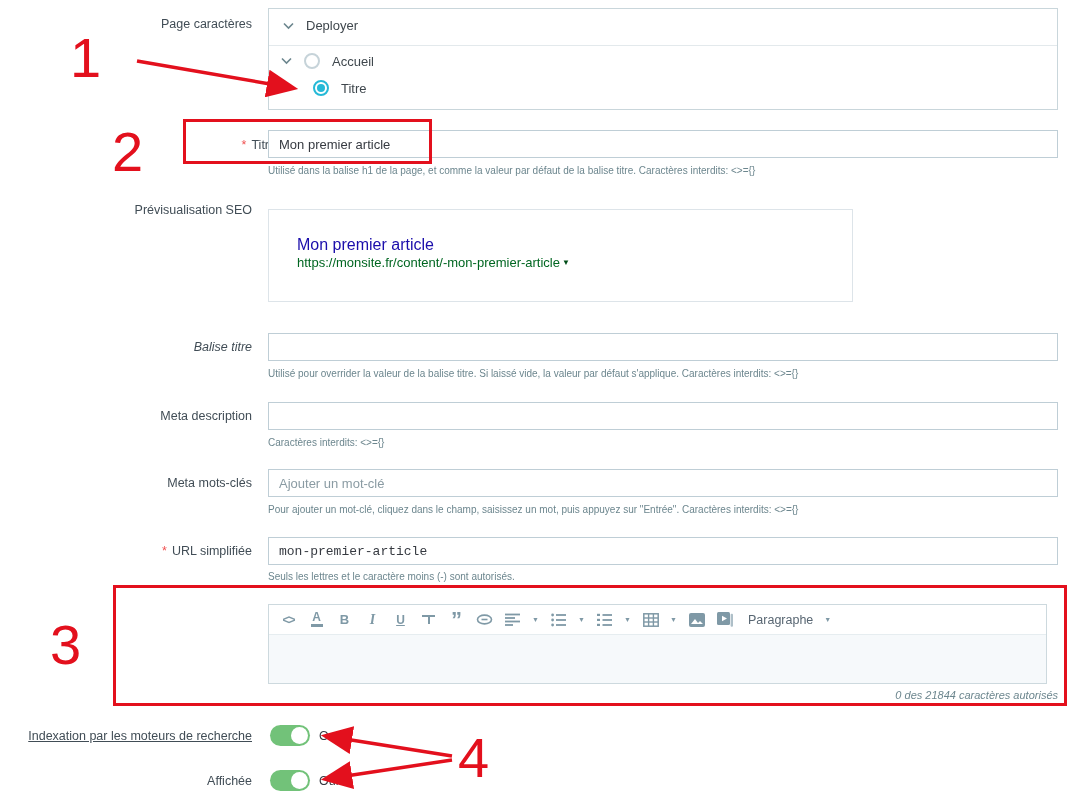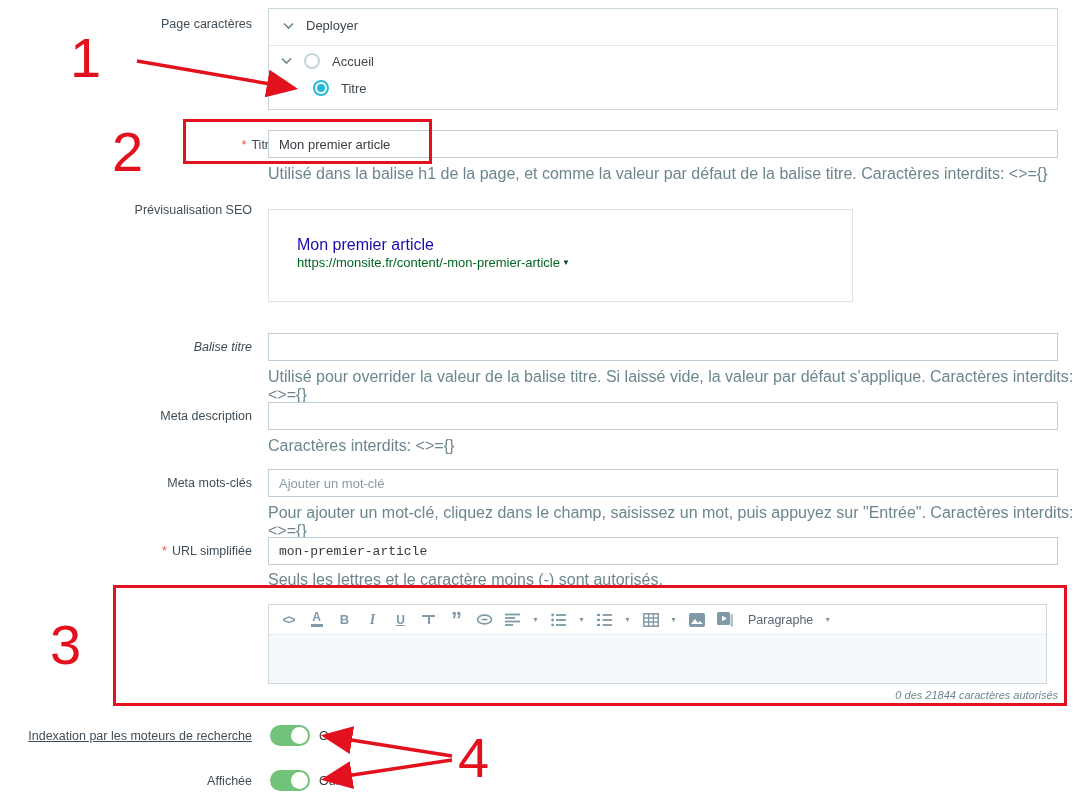--- a/index.html
+++ b/index.html
@@ -5,21 +5,21 @@
   html,body{margin:0;padding:0;background:#fff;}
   body{font-family:"Liberation Sans",sans-serif;color:#363a41;}
   .canvas{position:relative;width:1075px;height:794px;background:#fff;overflow:hidden;}
 
   
   .flabel{position:absolute;left:0;width:252px;text-align:right;font-size:12.5px;color:#414d56;}
   .req{color:#f05050;margin-right:5px;}
   .tinput{position:absolute;left:268px;width:790px;height:28px;border:1px solid #bfced6;background:#fff;
           font-family:"Liberation Sans",sans-serif;font-size:13px;color:#363a41;padding:0 10px;box-sizing:border-box;outline:none;}
   .tinput::placeholder{color:#8a9ba3;}
-  .help{position:absolute;left:268px;font-size:16px;color:#6c868e;}
+  .help{position:absolute;left:268px;font-size:10px;color:#6c868e;}
 
   
   .treebox{position:absolute;left:268px;top:8px;width:790px;height:102px;border:1px solid #c9d6db;background:#fff;box-sizing:border-box;}
   .treerow{position:absolute;display:flex;align-items:center;gap:12px;font-size:13px;color:#3f474d;}
   .tree-divider{position:absolute;left:0;top:36px;width:100%;height:1px;background:#e3e9ec;}
   .chev{display:inline-flex;width:11px;height:8px;}
   .radio{width:16px;height:16px;border-radius:50%;box-sizing:border-box;background:#fff;display:inline-block;}
   .radio.off{border:2px solid #c6d3d9;}
   .radio.on{border:2px solid #25b9d7;position:relative;}
   .radio.on::after{content:"";position:absolute;left:2px;top:2px;width:8px;height:8px;border-radius:50%;background:#25b9d7;}

